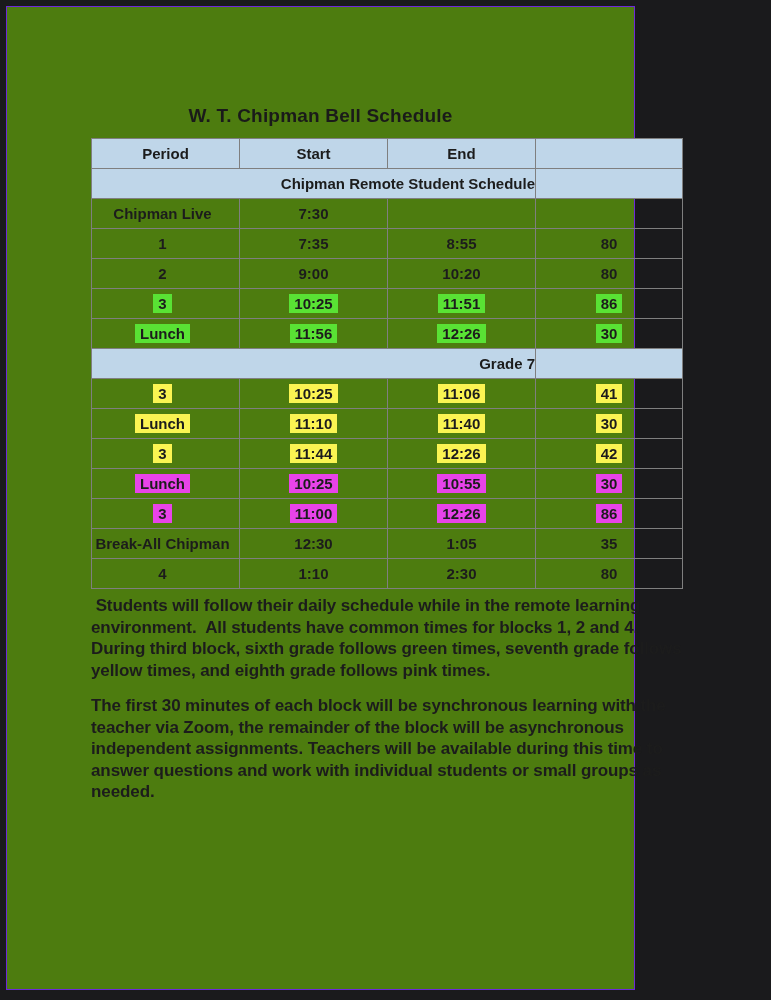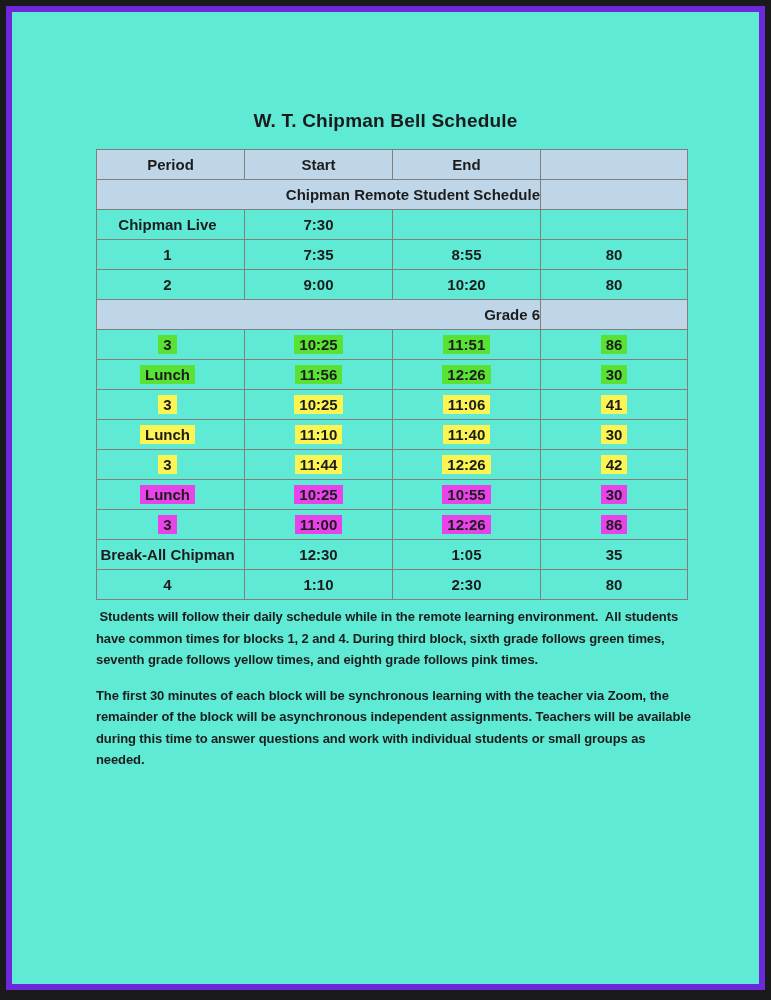--- a/index.html
+++ b/index.html
@@ -5,37 +5,37 @@
   * { margin: 0; padding: 0; box-sizing: border-box; }
   html, body {
     width: 771px; height: 1000px;
     background: #1a1a1c;
     font-family: "Liberation Sans", sans-serif;
     overflow: hidden;
   }
   .page {
     position: absolute;
     left: 6px; top: 6px;
-    width: 759px; height: 984px;
-    background: #5eead4;
-    border: 6px solid #6d28d9;
+    width: 629px; height: 984px;
+    background: #4d7c0f;
+    border: 1px solid #6d28d9;
   }
   .content {
     padding: 94px 84px 0 84px;
   }
   .title-block { text-align: center; }
   .title-line {
     font-size: 19px;
     font-weight: bold;
     color: #1a1a1a;
     line-height: 30px;
     letter-spacing: 0.2px;
   }
   table.schedule {
-    margin-top: 13px;
+    margin-top: 7px;
     width: 591px;
     border-collapse: collapse;
     table-layout: fixed;
   }
   table.schedule th, table.schedule td {
     border: 1px solid #7f7f7f;
     height: 30px;
     font-size: 15px;
     font-weight: bold;
     color: #1c1c1c;
@@ -51,21 +51,21 @@
   }
   td.section-cell { text-align: right; }
   td.cell-period { text-align: center; padding-right: 6px; }
   td.cell-start, td.cell-end, td.cell-minutes { text-align: center; }
   .hl { display: inline-block; padding: 1px 5px; line-height: 17px; }
   .hl-green  { background: var(--hl-green, #59e234); }
   .hl-yellow { background: var(--hl-yellow, #fbf452); }
   .hl-pink   { background: var(--hl-pink, #e843e9); }
   .notes { margin-top: 6px; width: 595px; }
   .note-para {
-    font-size: 13px;
+    font-size: 17px;
     font-weight: bold;
     color: #1c1c1c;
     line-height: 21.5px;
     white-space: pre-wrap;
     letter-spacing: -0.1px;
   }
   .note-para + .note-para { margin-top: 14px; }
 </style>
 </head>
 <body style="background: rgb(26, 26, 28);">
@@ -109,34 +109,34 @@
             <td class="cell-end"><span>8:55</span></td>
             <td class="cell-minutes"><span>80</span></td>
           </tr>
           <tr>
             <td class="cell-period"><span>2</span></td>
             <td class="cell-start"><span>9:00</span></td>
             <td class="cell-end"><span>10:20</span></td>
             <td class="cell-minutes"><span>80</span></td>
           </tr>
           <tr>
-            <td colspan="3" class="section-cell">Grade 6</td>
-            <td class="section-cell-empty"></td>
-          </tr>
-          <tr>
             <td class="cell-period"><span class="hl hl-green">3</span></td>
             <td class="cell-start"><span class="hl hl-green">10:25</span></td>
             <td class="cell-end"><span class="hl hl-green">11:51</span></td>
             <td class="cell-minutes"><span class="hl hl-green">86</span></td>
           </tr>
           <tr>
             <td class="cell-period"><span class="hl hl-green">Lunch</span></td>
             <td class="cell-start"><span class="hl hl-green">11:56</span></td>
             <td class="cell-end"><span class="hl hl-green">12:26</span></td>
             <td class="cell-minutes"><span class="hl hl-green">30</span></td>
+          </tr>
+          <tr>
+            <td colspan="3" class="section-cell">Grade 7</td>
+            <td class="section-cell-empty"></td>
           </tr>
           <tr>
             <td class="cell-period"><span class="hl hl-yellow">3</span></td>
             <td class="cell-start"><span class="hl hl-yellow">10:25</span></td>
             <td class="cell-end"><span class="hl hl-yellow">11:06</span></td>
             <td class="cell-minutes"><span class="hl hl-yellow">41</span></td>
           </tr>
           <tr>
             <td class="cell-period"><span class="hl hl-yellow">Lunch</span></td>
             <td class="cell-start"><span class="hl hl-yellow">11:10</span></td>

